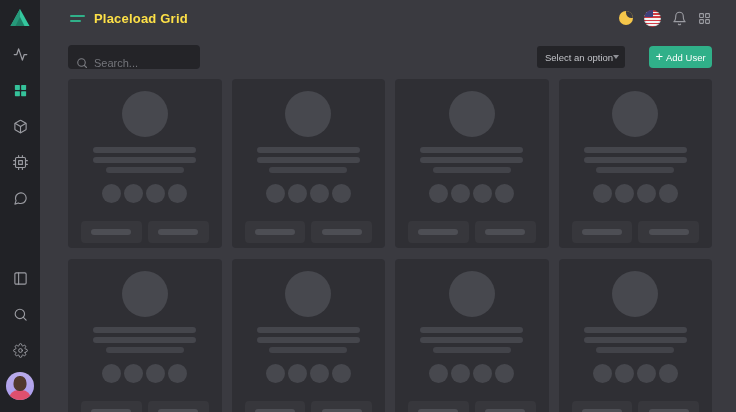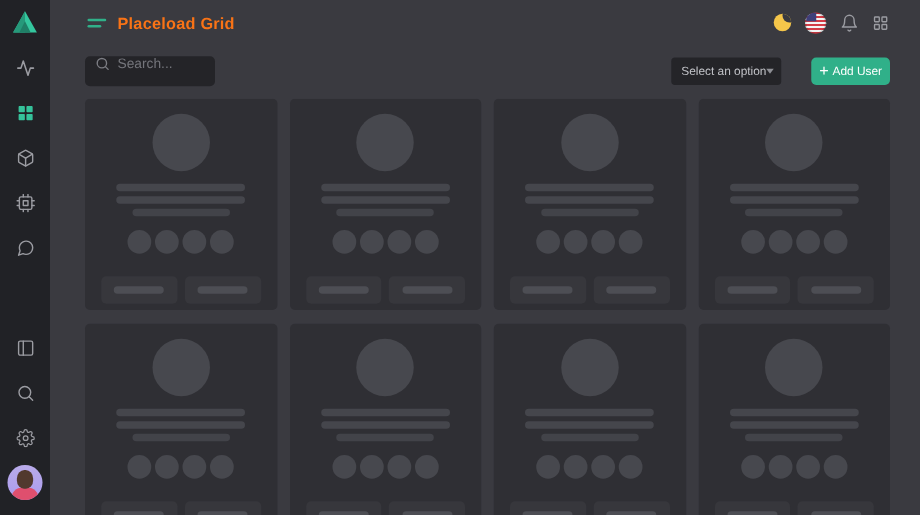--- a/index.html
+++ b/index.html
@@ -45,38 +45,38 @@
   
   .main{flex:1;display:flex;flex-direction:column;overflow:hidden;}
   .header{
     height:36px;display:flex;align-items:center;
     padding:0 25px 0 30px;flex-shrink:0;
   }
   .hamburger{display:flex;flex-direction:column;gap:3px;cursor:pointer;background:none;border:none;padding:2px 0;}
   .hamburger span{display:block;height:2px;border-radius:1px;background:var(--primary);}
   .hamburger .bar1{width:15px;}
   .hamburger .bar2{width:11px;}
-  .page-title{font-size:13px;font-weight:700;color:#f97316;letter-spacing:.2px;margin-left:9px;}
+  .page-title{font-size:13px;font-weight:700;color:#fde047;letter-spacing:.2px;margin-left:9px;}
   .header-actions{margin-left:auto;display:flex;align-items:center;gap:11px;}
   .h-act{background:none;border:none;cursor:pointer;display:flex;align-items:center;justify-content:center;color:var(--icon);padding:0;}
   .moon{width:14px;height:14px;border-radius:50%;background:var(--moon);position:relative;overflow:hidden;}
   .moon::after{content:"";position:absolute;width:11px;height:11px;border-radius:50%;
     background:var(--page-bg);top:-4px;right:-4px;}
   .flag{width:17px;height:17px;border-radius:50%;overflow:hidden;position:relative;
     background:repeating-linear-gradient(180deg,#d23b45 0 1.6px,#f4f4f4 1.6px 3.2px);
     box-shadow:0 0 0 1px rgba(0,0,0,.15) inset;}
   .flag::after{content:"";position:absolute;top:0;left:1px;width:8px;height:7px;background:#3f3f7a;}
   
   .toolbar{
     margin-top:9px;padding:0 24px 0 28px;
     display:flex;align-items:center;flex-shrink:0;height:24px;
   }
   .search-box{
-    width:104px;height:24px;background:var(--input-bg);border-radius:4px;
-    display:flex;align-items:flex-start;padding:0 8px;gap:6px;color:#7c7d83;
+    width:132px;height:24px;background:var(--input-bg);border-radius:4px;
+    display:flex;align-items:flex-end;padding:0 8px;gap:6px;color:#7c7d83;
   }
   .search-box input{
     flex:1;min-width:0;background:transparent;border:none;outline:none;
     font-family:"Liberation Sans", sans-serif;font-size:11px;color:#b9bac0;
   }
   .search-box input::placeholder{color:#74757b;}
   .toolbar-right{margin-left:auto;display:flex;align-items:center;gap:24px;}
   .select{
     width:88px;height:22px;background:var(--input-bg);border-radius:3px;
     display:flex;align-items:center;padding:0 8px;cursor:pointer;border:none;

